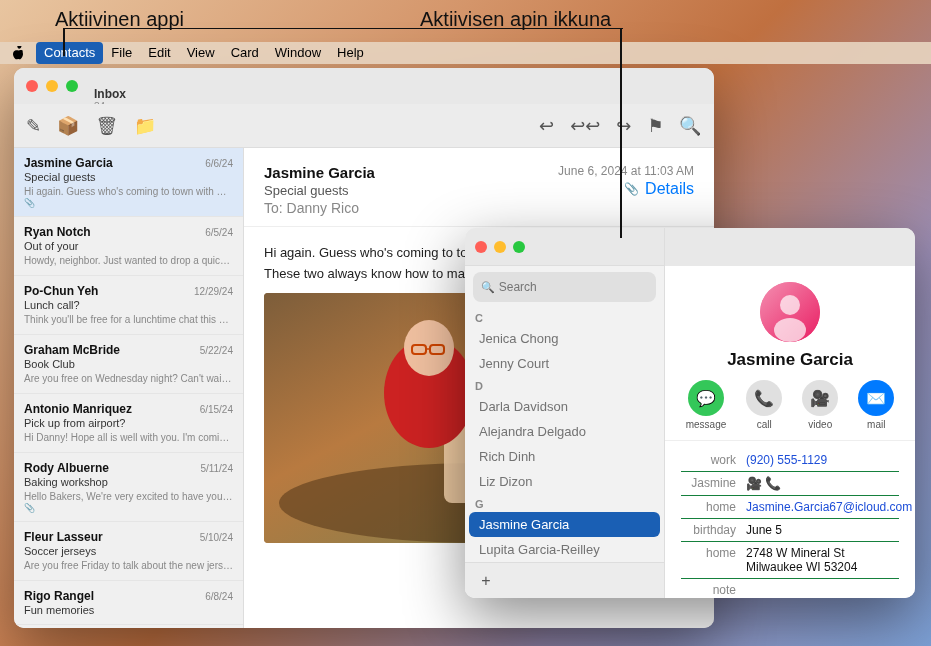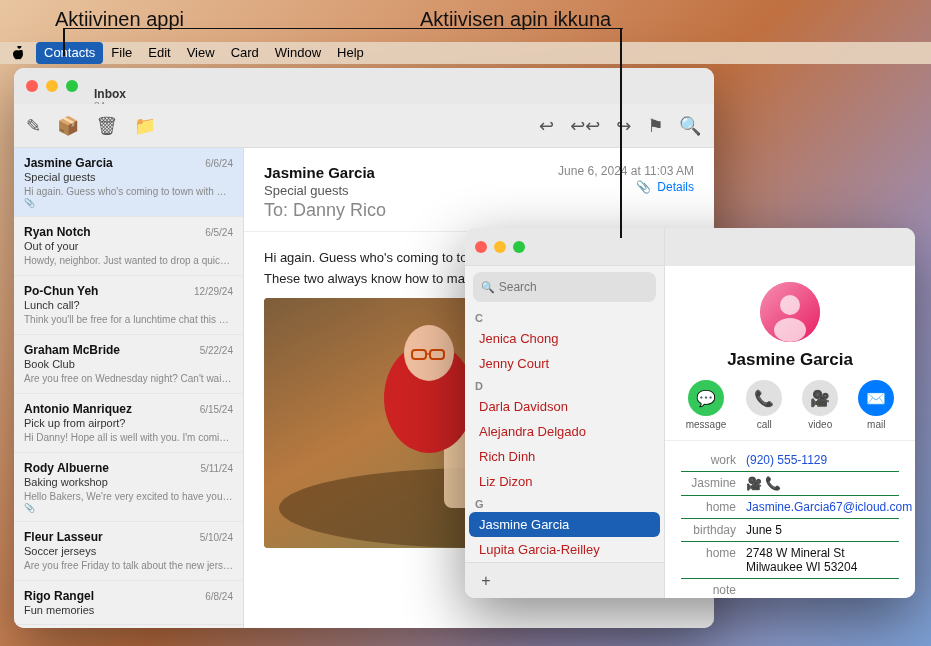--- a/index.html
+++ b/index.html
@@ -149,22 +149,22 @@
       overflow-y: auto;
       position: relative;
     }
     .mail-content-header {
       padding: 16px 20px 10px;
       border-bottom: 1px solid #eee;
     }
     .mail-content-from { font-size: 15px; font-weight: 700; color: #111; }
     .mail-content-date { font-size: 12px; color: #888; }
     .mail-content-subject { font-size: 13px; color: #555; margin-top: 2px; }
-    .mail-content-to { font-size: 18px; color: #888; margin-top: 2px; }
-    .mail-content-details { font-size: 12px; color: #007aff; cursor: pointer; }
+    .mail-content-to { font-size: 14px; color: #888; margin-top: 2px; }
+    .mail-content-details { font-size: 16px; color: #007aff; cursor: pointer; }
     .mail-content-body {
       padding: 16px 20px;
       font-size: 13px;
       color: #222;
       line-height: 1.6;
     }
     .mail-image-placeholder {
       width: 100%;
       height: 250px;
       background: linear-gradient(135deg, #8B6B4A 0%, #C0905A 40%, #D4A060 60%, #b0b060 100%);
@@ -231,21 +231,21 @@
     }
     .contacts-section-header {
       font-size: 11px;
       font-weight: 700;
       color: #888;
       padding: 4px 10px 2px;
     }
     .contacts-list-item {
       padding: 5px 10px;
       font-size: 13px;
-      color: #b91c1c;
+      color: #737373;
       cursor: pointer;
       border-radius: 6px;
       margin: 0 4px;
     }
     .contacts-list-item.selected {
       background: #1a5fb4;
       color: #fff;
     }
     .contacts-footer {
       height: 36px;

